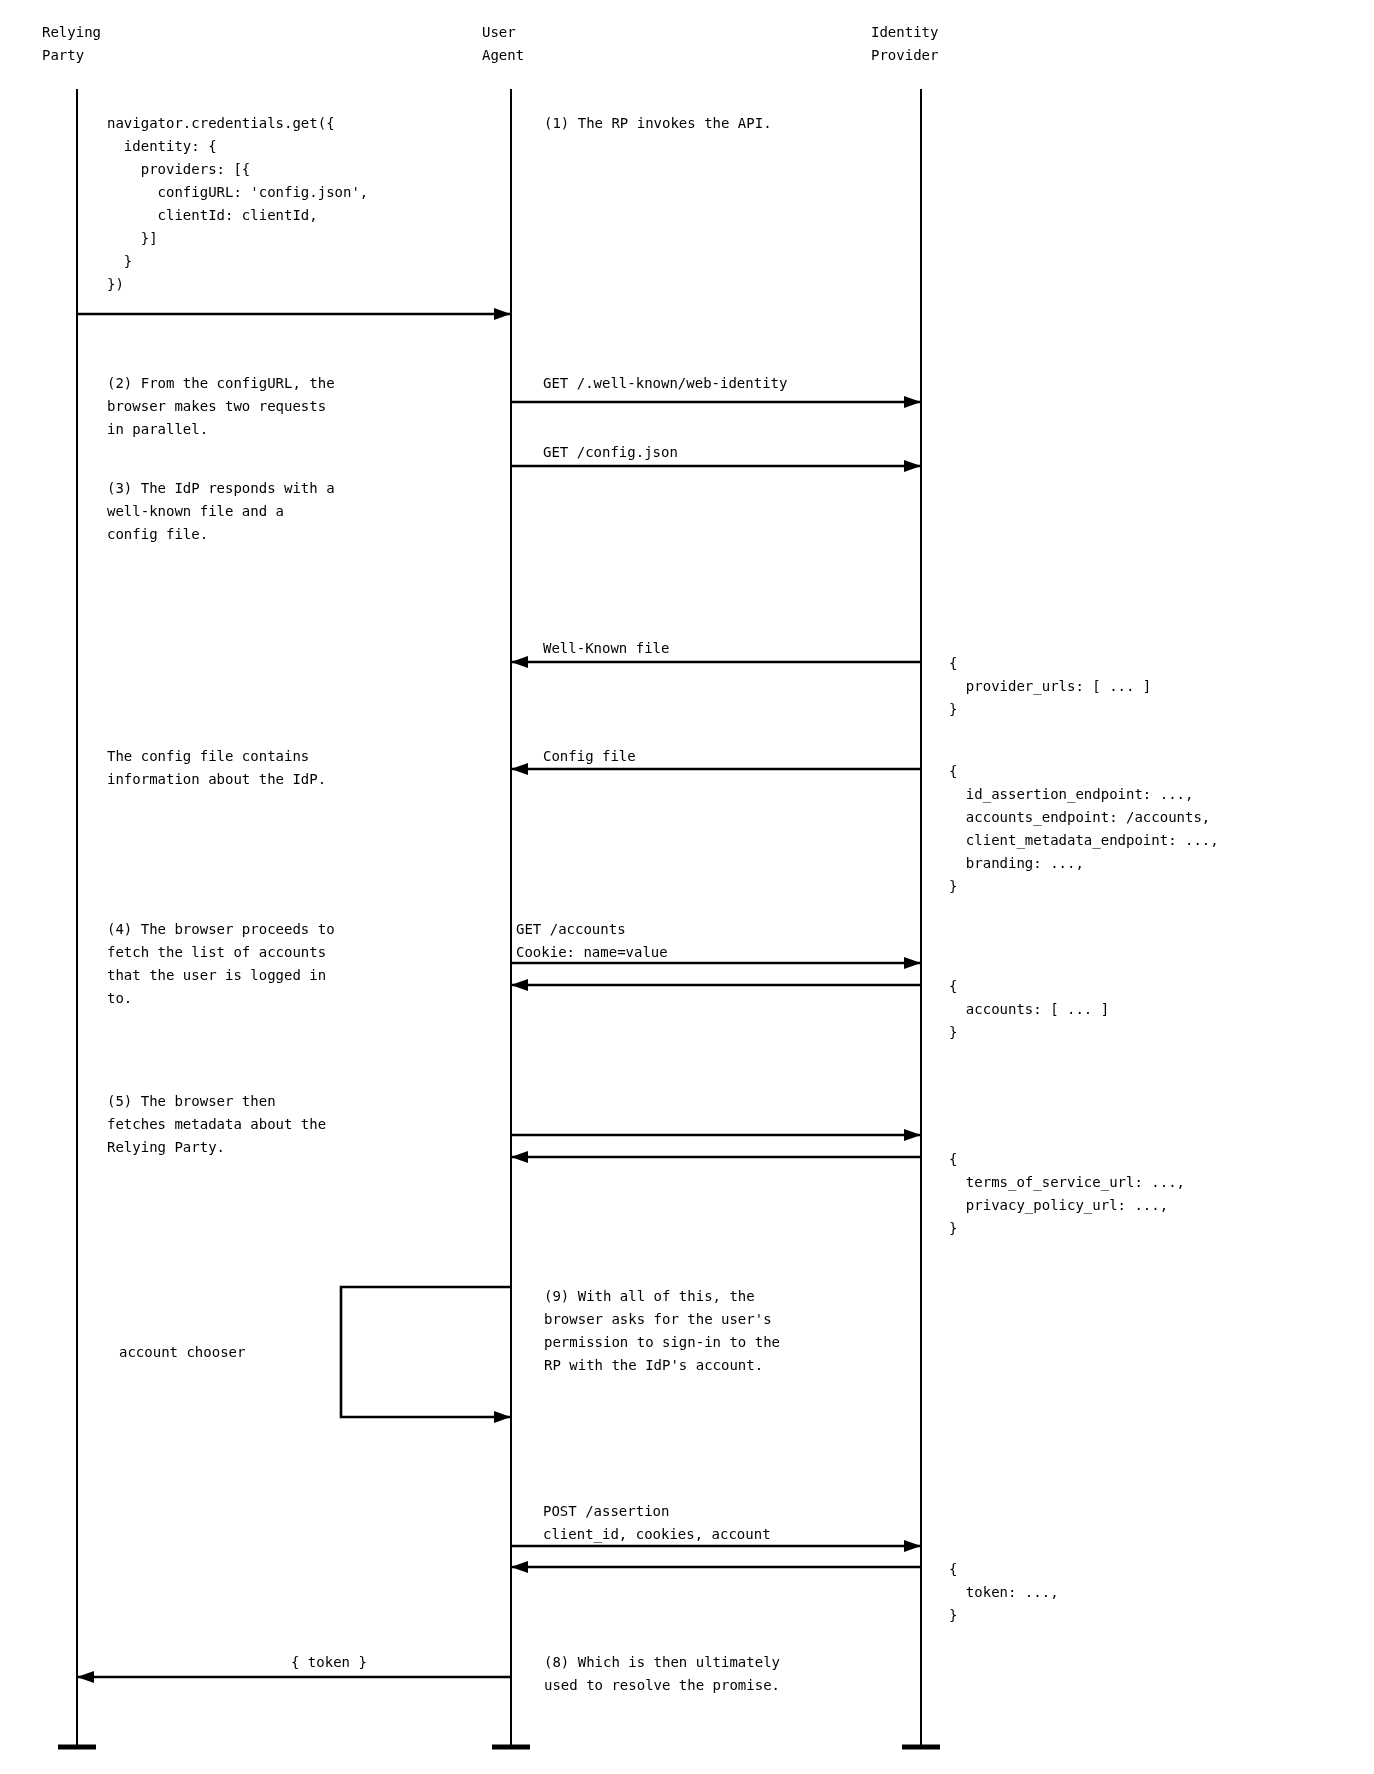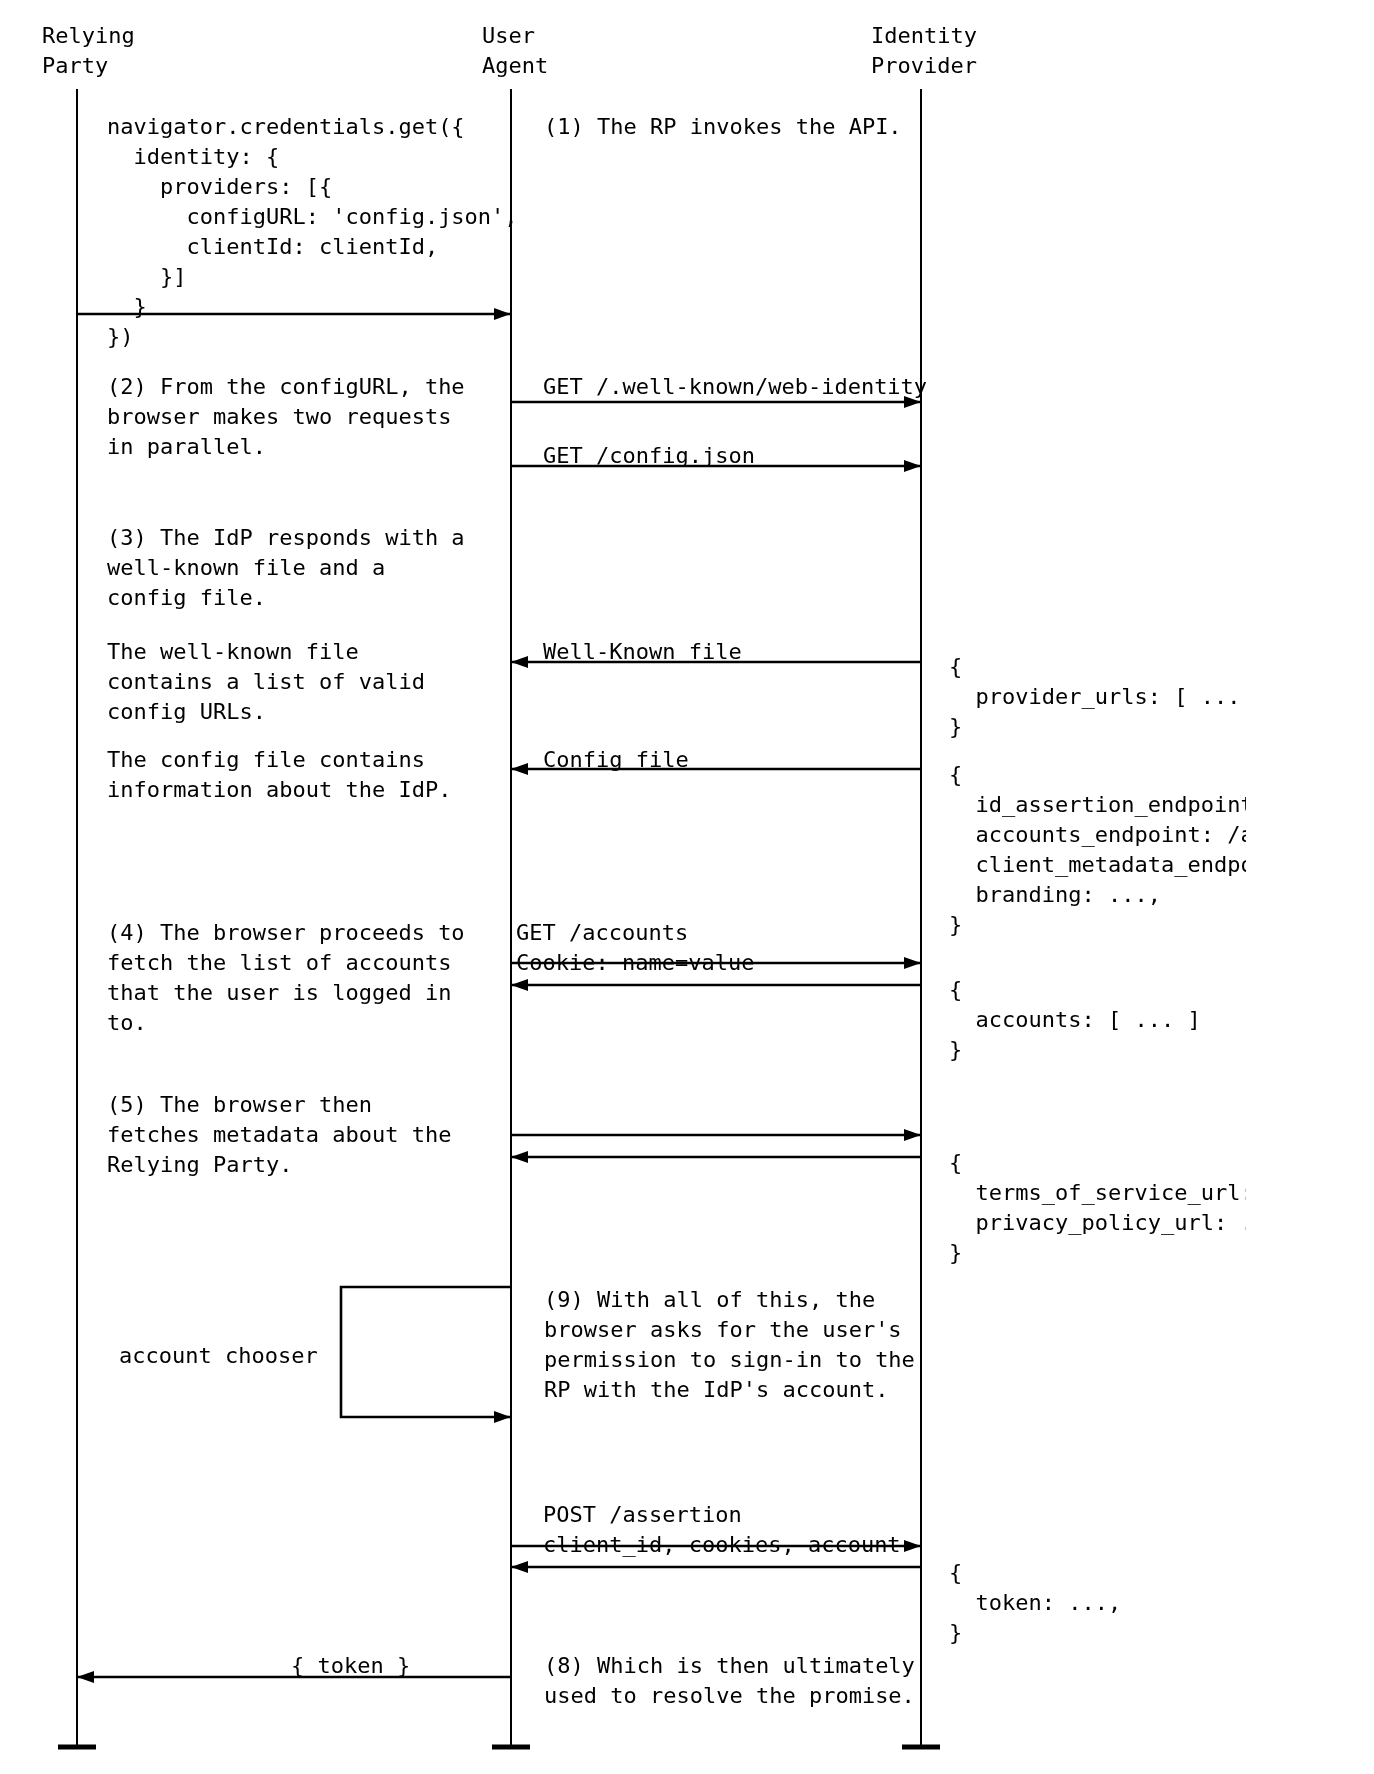--- a/index.html
+++ b/index.html
@@ -2,22 +2,22 @@
 <html style="--fg: #000000; --bg: #ffffff;"><head>
 <meta charset="utf-8">
 <style>
   html,body{margin:0;padding:0;background:#fff;}
   .canvas{
     position:relative;
     width:1246px;height:1774px;
     background:var(--bg,#ffffff);
     color:var(--fg,#000000);
     font-family:"DejaVu Sans Mono","Liberation Mono",monospace;
-    font-size:22px;
-    line-height:30px;
+    font-size:14px;
+    line-height:23px;
     overflow:hidden;
   }
   .t{position:absolute;white-space:pre;margin:0;}
   svg.lines{position:absolute;left:0;top:0;color:var(--fg,#000000);}
 </style>
 </head>
 <body>
 
 <div class="canvas">
 
@@ -64,26 +64,23 @@
       configURL: 'config.json',
       clientId: clientId,
     }]
   }
 })</div>
 
   <div class="t" style="left:544px;top:112px">(1) The RP invokes the API.</div>
   <div class="t" style="left:107px;top:372px">(2) From the configURL, the
 browser makes two requests
 in parallel.</div>
-  <div class="t" style="left:107px;top:523px">(3) The IdP responds with a
+  <div class="t" style="left:107px;top:477px">(3) The IdP responds with a
 well-known file and a
 config file.</div>
-  <div class="t" style="left:107px;top:637px">The well-known file
-contains a list of valid
-config URLs.</div>
   <div class="t" style="left:107px;top:745px">The config file contains
 information about the IdP.</div>
   <div class="t" style="left:107px;top:918px">(4) The browser proceeds to
 fetch the list of accounts
 that the user is logged in
 to.</div>
   <div class="t" style="left:107px;top:1090px">(5) The browser then
 fetches metadata about the
 Relying Party.</div>
   <div class="t" style="left:544px;top:1285px">(9) With all of this, the

